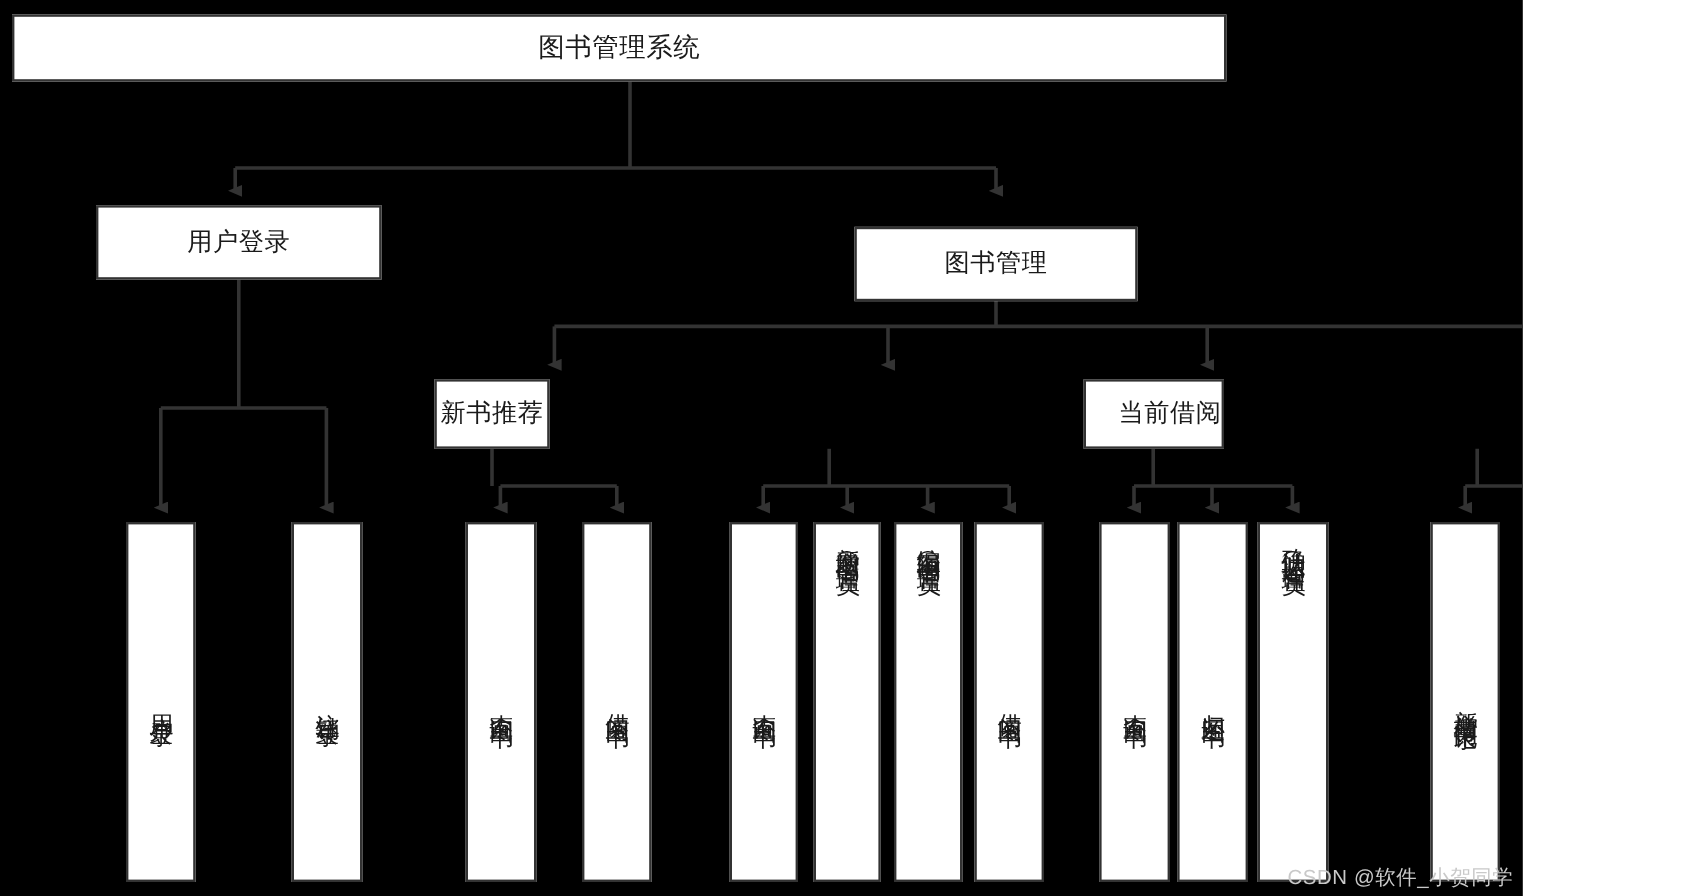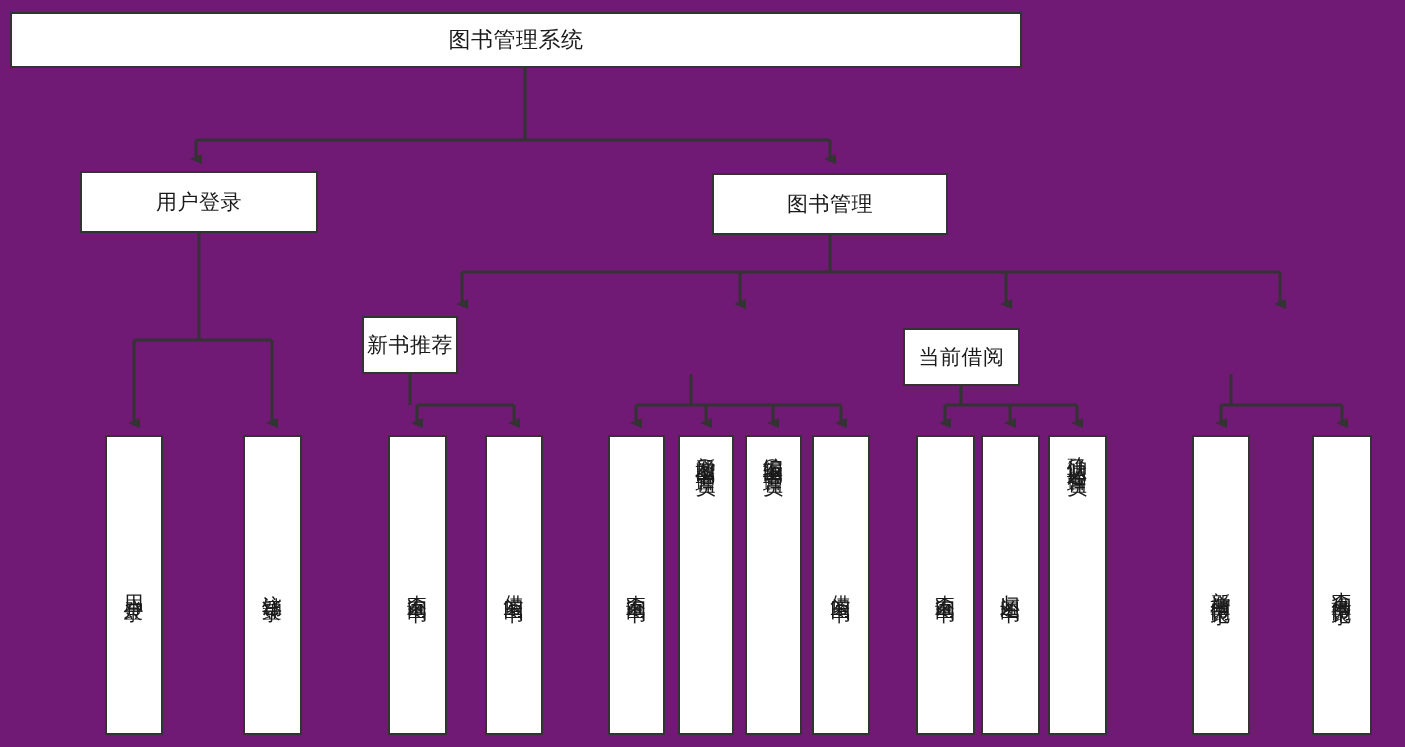--- a/index.html
+++ b/index.html
@@ -6,23 +6,23 @@
   html, body {
     margin: 0;
     padding: 0;
     background: #ffffff;
   }
   body {
     font-family: "Liberation Sans", "DejaVu Sans", sans-serif;
   }
   #canvas {
     position: relative;
-    width: 1405px;
+    width: 1269px;
     height: 747px;
-    background: #701a75;
+    background: #000000;
     overflow: hidden;
   }
   svg#edges {
     position: absolute;
     left: 0;
     top: 0;
     width: 1405px;
     height: 747px;
     pointer-events: none;
   }
@@ -134,28 +134,28 @@
     </g>
   </svg>
 
   <div class="node horiz" id="root-node" style="left:10px; top:12px; width:1012px; height:56px;">
     <span class="hlabel">图书管理系统</span>
   </div>
 
   <div class="node horiz" style="left:80px; top:171px; width:238px; height:62px;">
     <span class="hlabel">用户登录</span>
   </div>
-  <div class="node horiz" style="left:712px; top:173px; width:236px; height:62px;text-align:center;">
+  <div class="node horiz" style="left:712px; top:189px; width:236px; height:62px;text-align:center;">
     <span class="hlabel">图书管理</span>
   </div>
 
   <div class="node horiz" style="left:362px; top:316px; width:96px; height:58px;">
     <span class="hlabel">新书推荐</span>
   </div>
-  <div class="node horiz" style="left:903px; top:328px; width:117px; height:58px;">
+  <div class="node horiz" style="left:903px; top:316px; width:117px; height:58px;justify-content:flex-end;">
     <span class="hlabel">当前借阅</span>
   </div>
 
   <div class="node vert" style="left:105px; top:435px; width:58px; height:300px;">
     <span class="vlabel">用户登录</span>
   </div>
   <div class="node vert" style="left:243px; top:435px; width:59px; height:300px;">
     <span class="vlabel">注销登录</span>
   </div>
 
@@ -189,14 +189,15 @@
     <span class="vlabel" style="margin-top:4px;">确认归还（管理员）</span>
   </div>
 
   <div class="node vert" style="left:1192px; top:435px; width:58px; height:300px;">
     <span class="vlabel">新增借阅记录</span>
   </div>
   <div class="node vert" style="left:1312px; top:435px; width:60px; height:300px;">
     <span class="vlabel">查询借阅记录</span>
   </div>
 
+  <div id="watermark">CSDN @软件_小贺同学</div>
 
 </div>
 
 </body></html>

